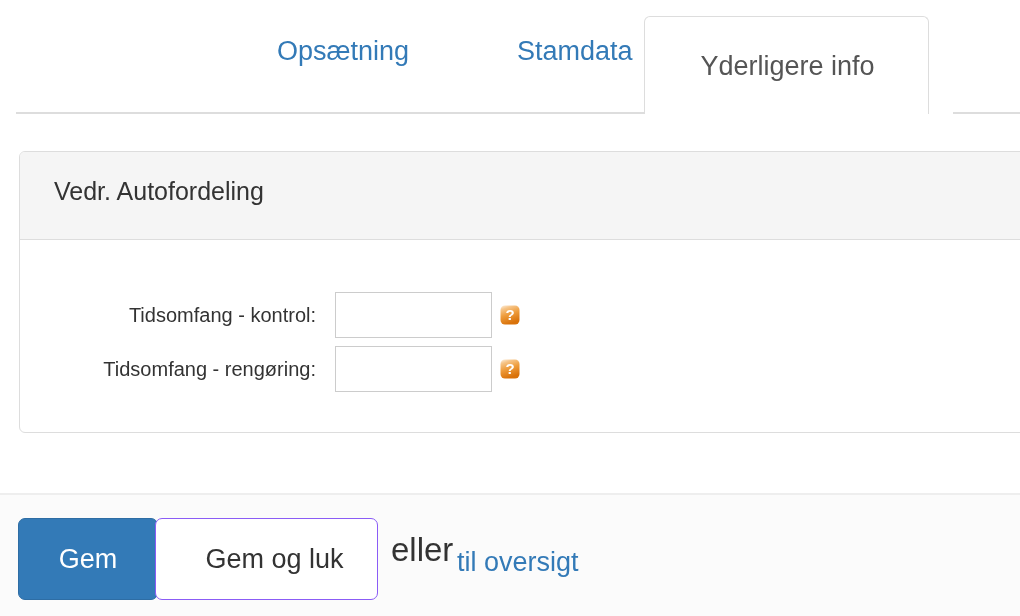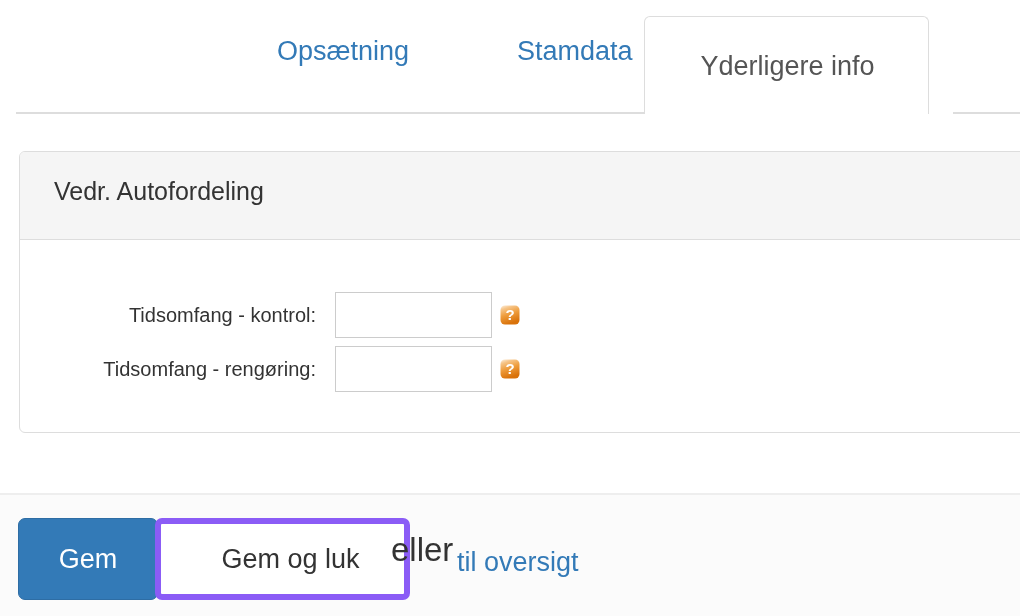--- a/index.html
+++ b/index.html
@@ -203,23 +203,23 @@
   }
   .btn-primary {
     left: 18px;
     width: 140px;
     background: #337ab7;
     border: 1px solid #2e6da4;
     color: #ffffff;
   }
   .btn-default {
     left: 155px;
-    width: 255px;
-    background: #ffffff;
-    border: 6px solid #8b5cf6;
+    width: 223px;
+    background: #ffffff;
+    border: 1px solid #8b5cf6;
     color: #333333;
     padding-left: 16px;
   }
   .footer-text {
     position: absolute;
     left: 391px;
     top: 38px;
     font-size: 33px;
     line-height: 1;
     color: #333333;

